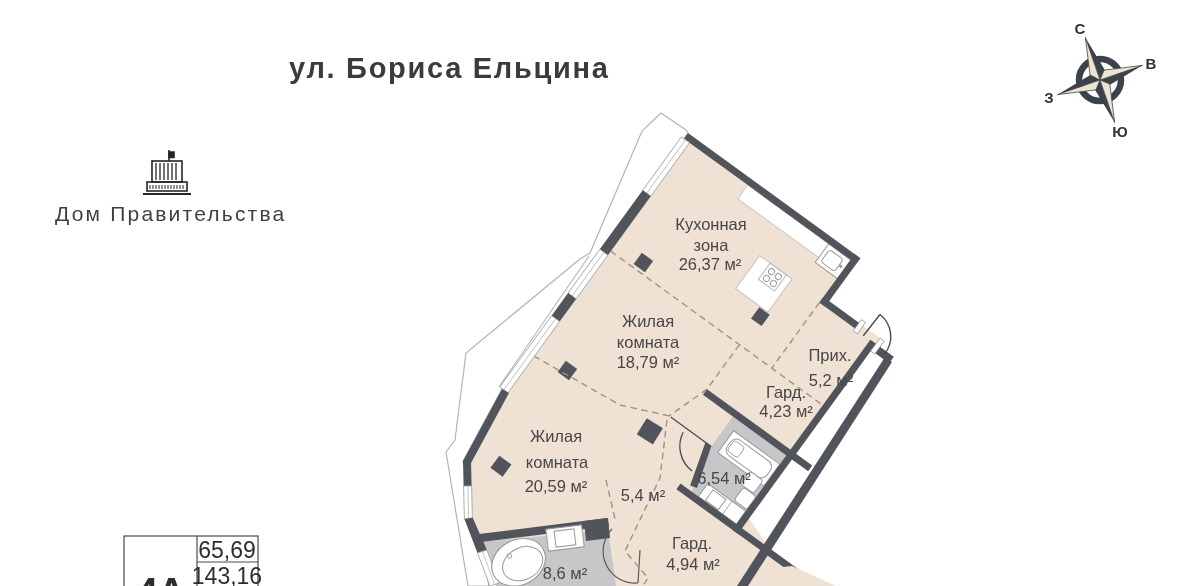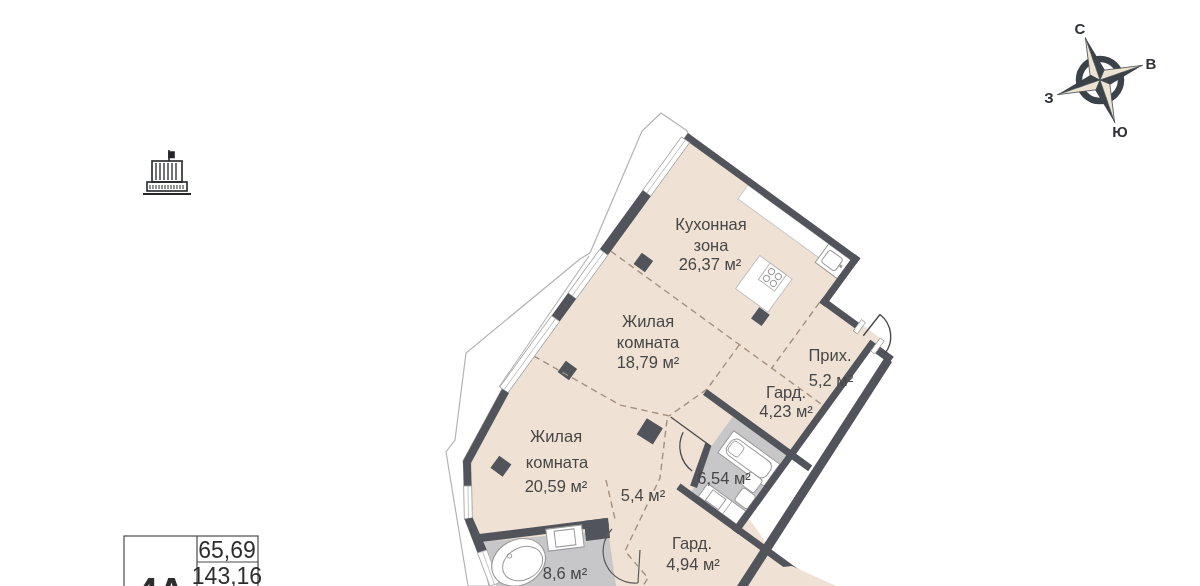--- a/index.html
+++ b/index.html
@@ -5,21 +5,23 @@
   html,body{margin:0;padding:0;background:#fff;}
   #page{position:relative;width:1200px;height:586px;overflow:hidden;background:#fff;
         font-family:"Liberation Sans", sans-serif;}
   .ttl{position:absolute;left:289px;top:52px;font-size:29px;font-weight:bold;color:#3b3b3b;letter-spacing:1.7px;}
   .sub{position:absolute;left:55px;top:202px;font-size:21px;letter-spacing:2.2px;color:#3f3f3f;}
 </style>
 </head>
 <body>
 <div id="page">
 
-
+<div class="ttl">ул. Бориса Ельцина</div>
+
+<div class="sub">Дом Правительства</div>
 <svg width="1200" height="586" viewBox="0 0 1200 586" style="position:absolute;left:0;top:0;">
 
 <g stroke="#23262b" fill="none" stroke-width="1.6">
   <line x1="169" y1="150" x2="169" y2="161"></line>
   <path d="M169,152 h5 v5.5 h-5 z" fill="#23262b"></path>
   <rect x="152" y="161" width="30" height="21"></rect>
   <g stroke-width="1.3">
     <line x1="156" y1="163" x2="156" y2="180"></line>
           <line x1="160" y1="163" x2="160" y2="180"></line>
     <line x1="164" y1="163" x2="164" y2="180"></line>

